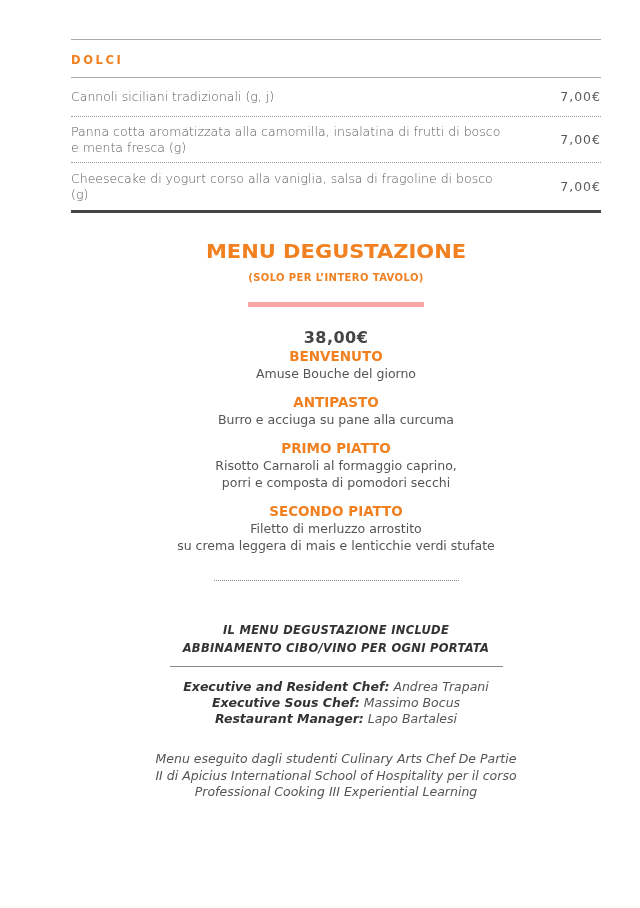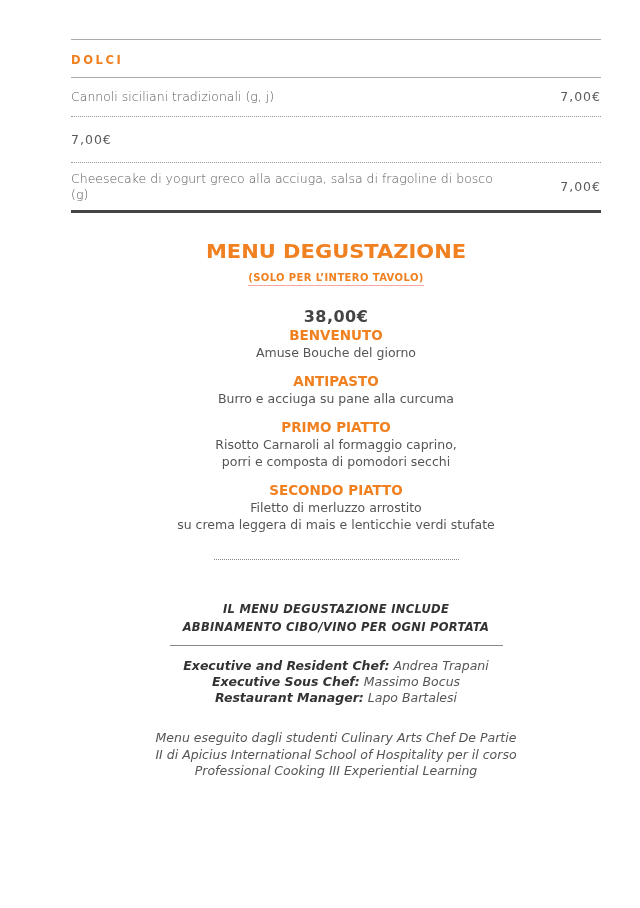--- a/index.html
+++ b/index.html
@@ -84,22 +84,22 @@
     }
     .tasting-subtitle-wrap {
       margin-top: 2px;
     }
     .tasting-subtitle {
       display: inline-block;
       color: #f08020;
       font-weight: bold;
       font-size: 10px;
       letter-spacing: 0.4px;
-      border-bottom: 1px solid #fca5a5;
-      padding-bottom: 1px;
+      border-bottom: 5px solid #fca5a5;
+      padding-bottom: 18px;
       line-height: 12px;
     }
     .tasting-price {
       margin-top: 21px;
       font-weight: bold;
       font-size: 16px;
       color: #444444;
       letter-spacing: 0.5px;
       line-height: 20px;
     }
@@ -169,24 +169,25 @@
   <div class="dolci-section">
     <div class="rule-top"></div>
     <div class="section-title">DOLCI</div>
     <div class="rule-under-title"></div>
 
     <div class="dish-row single">
       <span class="dish-name">Cannoli siciliani tradizionali (g, j)</span>
       <span class="dish-price">7,00€</span>
     </div>
     <div class="dish-row double">
+      <span class="dish-name">Panna cotta aromatizzata alla camomilla, insalatina di frutti di bosco e menta fresca (g)</span>
       <span class="dish-price">7,00€</span>
     </div>
     <div class="dish-row double last">
-      <span class="dish-name">Cheesecake di yogurt greco alla acciuga, salsa di fragoline di bosco (g)</span>
+      <span class="dish-name">Cheesecake di yogurt corso alla vaniglia, salsa di fragoline di bosco (g)</span>
       <span class="dish-price">7,00€</span>
     </div>
   </div>
 
   <div class="tasting">
     <div class="tasting-title">MENU DEGUSTAZIONE</div>
     <div class="tasting-subtitle-wrap">
       <span class="tasting-subtitle">(SOLO PER L’INTERO TAVOLO)</span>
     </div>
     <div class="tasting-price">38,00€</div>

